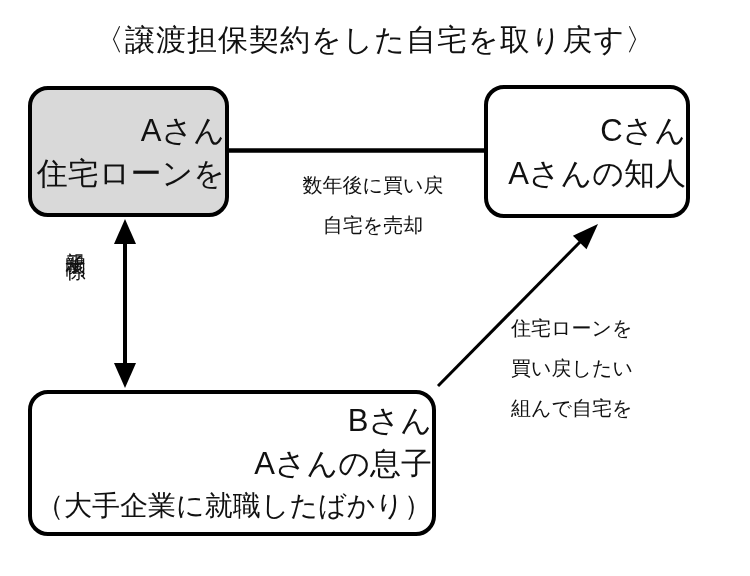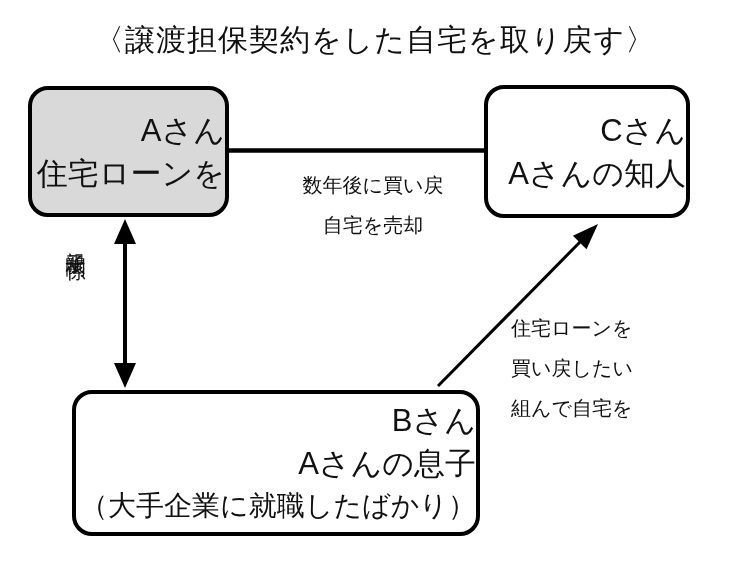--- a/index.html
+++ b/index.html
@@ -64,21 +64,21 @@
     left: 28px; top: 86px;
     width: 201px; height: 131px;
     background: var(--box-a-fill);
   }
   .box-c {
     left: 484px; top: 85px;
     width: 206px; height: 133px;
   }
   .box-b {
     left: 28px; top: 390px;
-    width: 408px; height: 146px; margin-left: 44px;
+    width: 408px; height: 146px;
   }
   .edge-label {
     position: absolute;
     font-size: 20px;
     line-height: 40px;
     color: var(--text);
     white-space: nowrap;
   }
   .label-sell {
     left: 233px; top: 165px;

